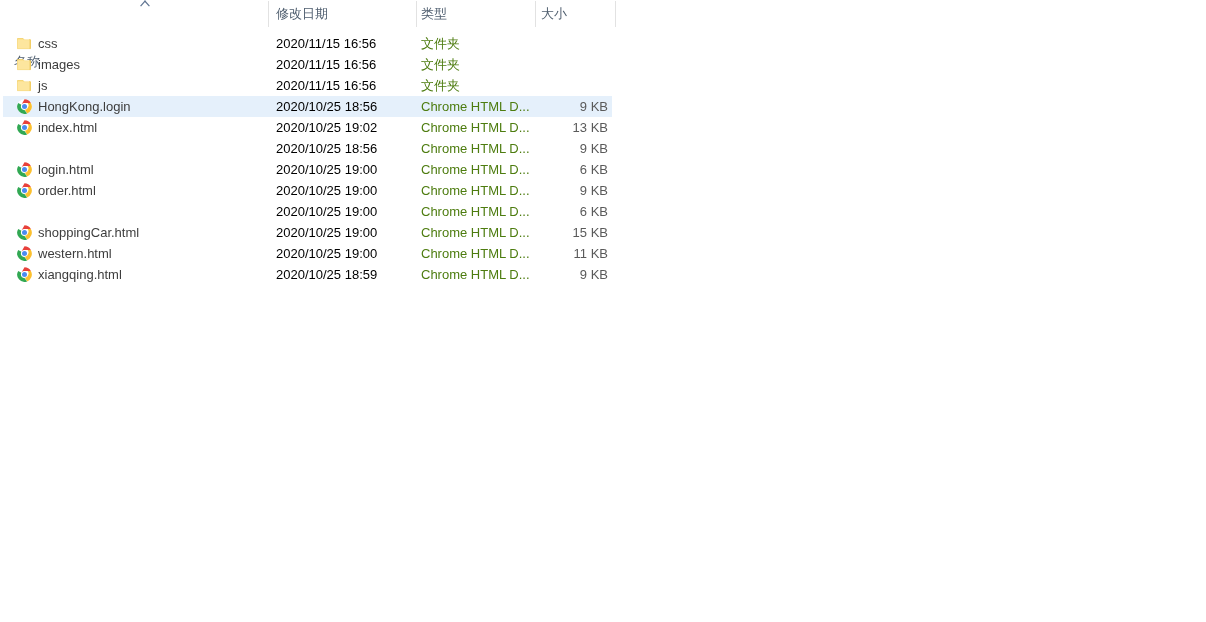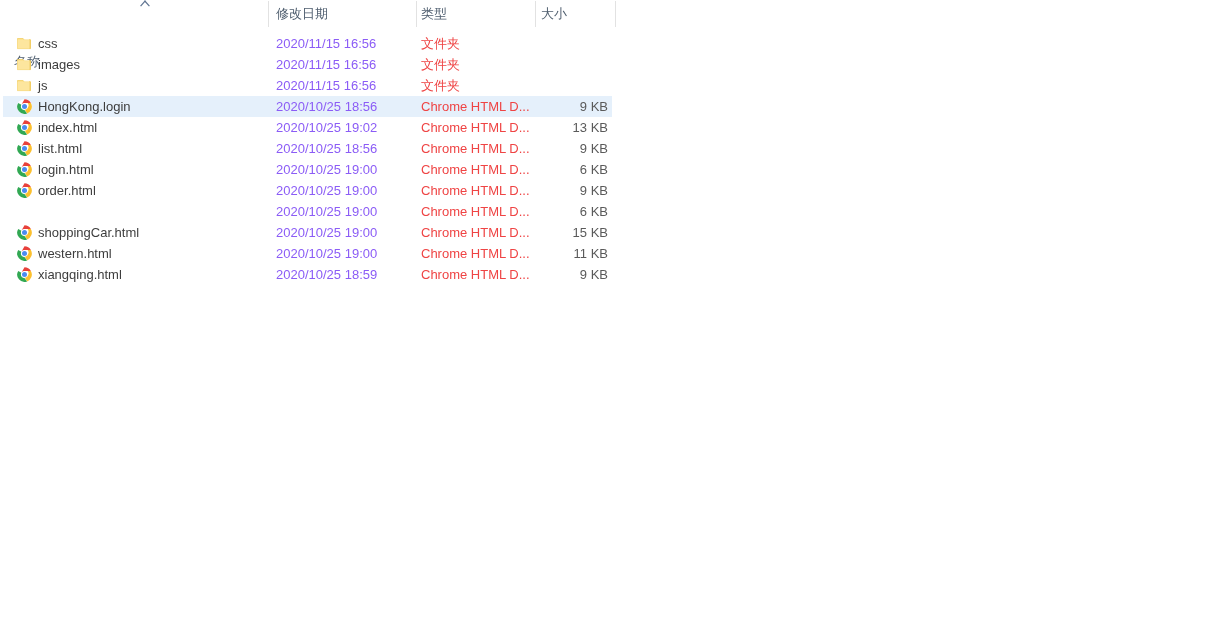--- a/index.html
+++ b/index.html
@@ -102,22 +102,22 @@
     display: flex;
     align-items: center;
     font-size: 13px;
     color: #3d3d3d;
     white-space: nowrap;
     overflow: hidden;
     box-sizing: border-box;
     user-select: none;
   }
   .c-name { left: 16px;  width: 250px; }
-  .c-date { left: 276px; width: 140px; color: #8b5cf6; }
-  .c-type { left: 421px; width: 114px; color: #ef4444; }
+  .c-date { left: 276px; width: 140px; color: #000000; }
+  .c-type { left: 421px; width: 114px; color: #4d7c0f; }
   .c-size { left: 535px; width: 73px;  color: #5a5a5a;
             justify-content: flex-end; }
 
   .name-text { margin-left: 5px; }
 
   
   .icon-wrap {
     position: relative;
     width: 17px;
     height: 17px;
@@ -244,33 +244,20 @@
             </svg>
           </span>
           <span class="name-text">index.html</span>
         </div>
         <div class="cell c-date">2020/10/25 19:02</div>
         <div class="cell c-type">Chrome HTML D...</div>
         <div class="cell c-size">13 KB</div>
       </div>
       <div class="file-row">
         <div class="row-bg"></div>
-        <div class="cell c-name">
-          <span class="icon-wrap">
-            <svg width="17" height="17" viewBox="0 0 17 17" xmlns="http://www.w3.org/2000/svg">
-              <circle cx="8.5" cy="8.5" r="7.3" fill="#ffffff"></circle>
-              <path d="M8.5 1.2 A7.3 7.3 0 0 1 14.85 4.9 L8.5 4.9 A3.6 3.6 0 0 0 5.4 6.7 Z" fill="#e8413b"></path>
-              <path d="M14.85 4.9 A7.3 7.3 0 0 1 11.1 15.4 L8.5 10.9 A3.6 3.6 0 0 0 11.6 4.9 Z" fill="#fcc02e"></path>
-              <path d="M11.1 15.4 A7.3 7.3 0 0 1 2.2 4.9 L5.4 6.7 A3.6 3.6 0 0 0 8.5 12.1 Z" fill="#31a853"></path>
-              <circle cx="8.5" cy="8.5" r="3.25" fill="#ffffff"></circle>
-              <circle cx="8.5" cy="8.5" r="2.5" fill="#4a8bf0"></circle>
-            </svg>
-          </span>
-          <span class="name-text">list.html</span>
-        </div>
         <div class="cell c-date">2020/10/25 18:56</div>
         <div class="cell c-type">Chrome HTML D...</div>
         <div class="cell c-size">9 KB</div>
       </div>
       <div class="file-row">
         <div class="row-bg"></div>
         <div class="cell c-name">
           <span class="icon-wrap">
             <svg width="17" height="17" viewBox="0 0 17 17" xmlns="http://www.w3.org/2000/svg">
               <circle cx="8.5" cy="8.5" r="7.3" fill="#ffffff"></circle>

